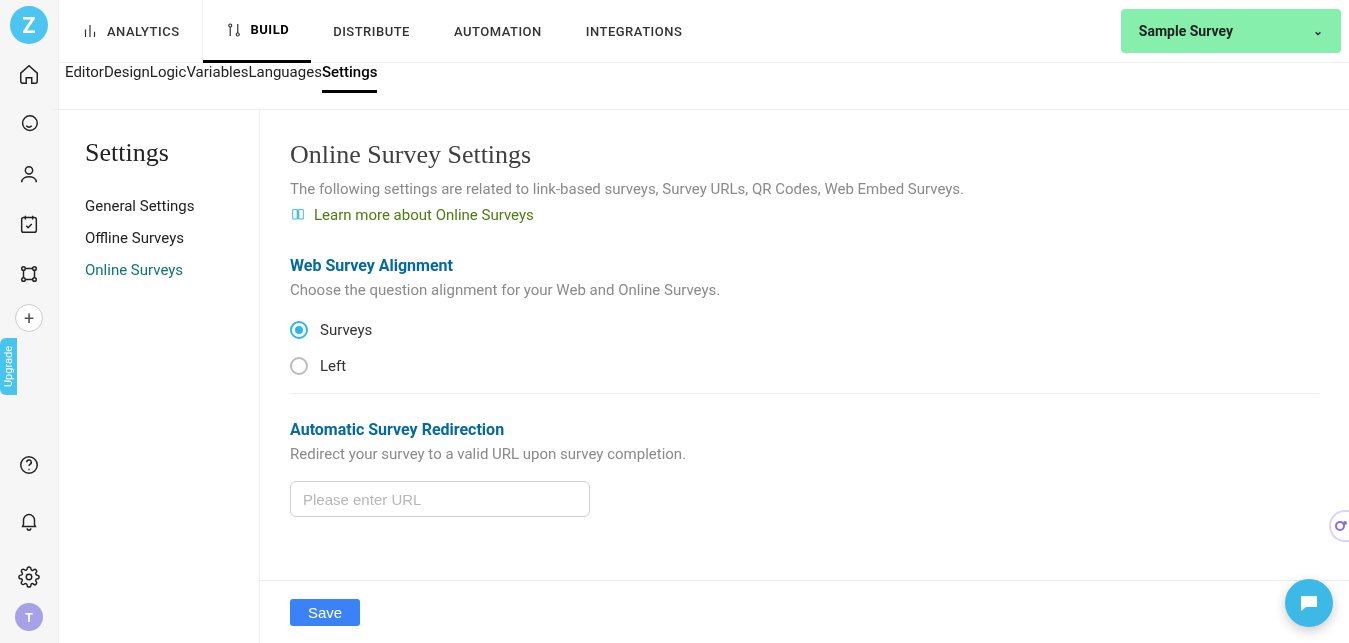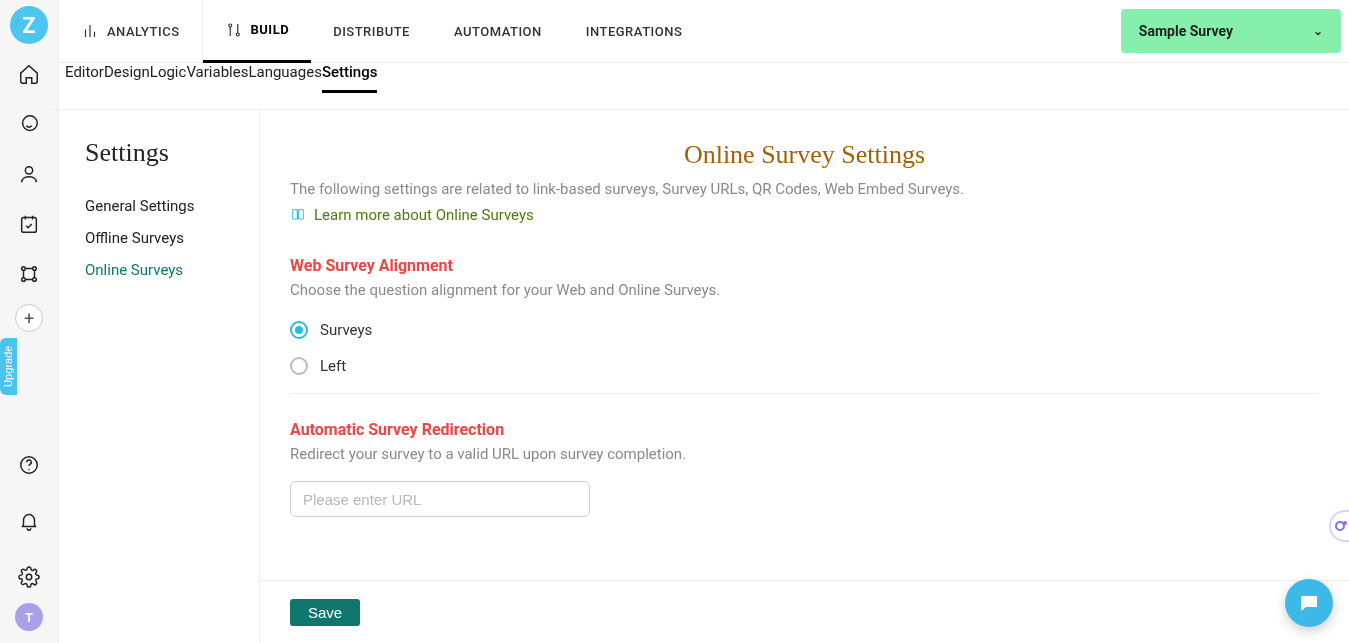--- a/index.html
+++ b/index.html
@@ -152,37 +152,36 @@
   .content {
     position:absolute;
     left:260px; top:110px; right:0;
     bottom:63px;
     padding:30px 30px 30px 30px;
     overflow:auto;
   }
   .content h1 {
     font-family: Georgia, "Times New Roman", serif;
     font-size:26px; font-weight:500;
-    color:#a16207;
+    color:#404040;
     margin-bottom:10px;
-    text-align:center;
   }
   .content .subtitle {
     font-size:15px; color:#8a8a8a;
     margin-bottom:6px;
   }
   .learn-link {
     display:inline-flex; align-items:center; gap:8px;
     color:#4d7c0f; font-size:15px;
     cursor:pointer; margin-top:2px;
   }
   .learn-link svg { width:16px; height:16px; stroke:#47b7e5; fill:none; stroke-width:1.5;}
 
   .section-title {
-    font-size:16px; font-weight:700; color:#ef4444;
+    font-size:16px; font-weight:700; color:#0369a1;
     margin-top:30px;
   }
   .section-desc { font-size:15px; color:#8a8a8a; margin-top:6px; }
 
   .radio-group { margin-top:22px; }
   .radio-row {
     display:flex; align-items:center; gap:12px;
     margin-bottom:18px;
     cursor:pointer;
     font-size:15px; color:#333;
@@ -213,21 +212,21 @@
   .savebar {
     position:absolute;
     left:260px; right:0; bottom:0;
     height:63px;
     border-top:1px solid #eee;
     display:flex; align-items:center;
     padding-left:30px;
     background:#fff;
   }
   .save-btn {
-    background:#0f766e; color:#fff;
+    background:#3b82f6; color:#fff;
     border:none; border-radius:3px;
     padding:5px 18px;
     font-size:15px;
     cursor:pointer;
   }
 
   
   .chat-fab {
     position:absolute;
     right:16px; bottom:16px;

